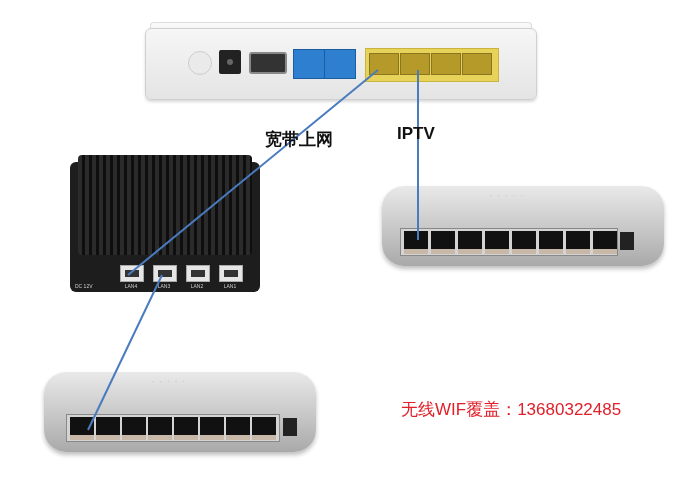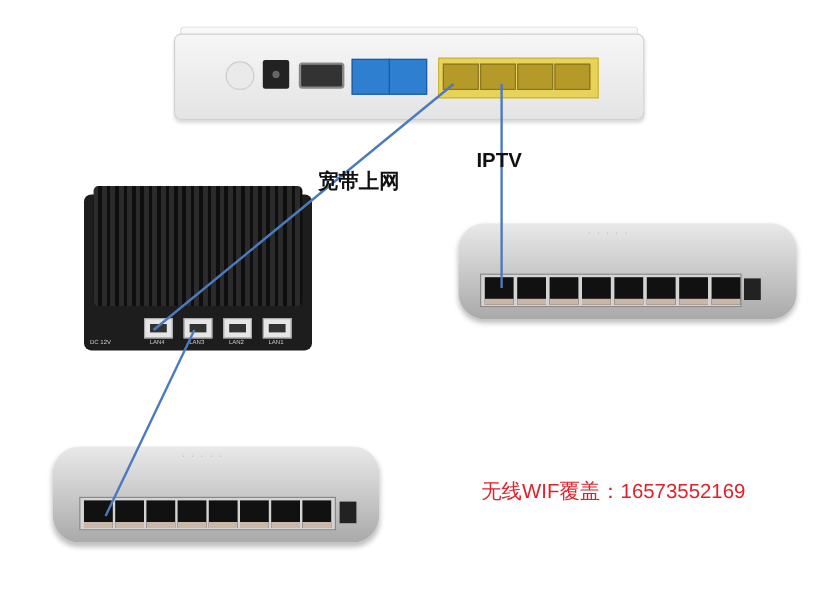--- a/index.html
+++ b/index.html
@@ -89,15 +89,15 @@
     <div class="swport"></div>
 </div>
 <div class="abs swpwr" style="left:283px;top:418px;"></div>
 
 <svg class="lines" width="690" height="492">
   <line x1="378" y1="70" x2="128" y2="275" stroke="#4a7bbf" stroke-width="2"></line>
   <line x1="418" y1="70" x2="418" y2="240" stroke="#4a7bbf" stroke-width="2"></line>
   <line x1="162" y1="275" x2="88" y2="430" stroke="#4a7bbf" stroke-width="2"></line>
 </svg>
 
-<div class="abs lbl" style="left:265px;top:140px;">宽带上网</div>
+<div class="abs lbl" style="left:265px;top:128px;">宽带上网</div>
 <div class="abs lbl" style="left:397px;top:124px;">IPTV</div>
-<div class="abs contact" style="left:401px;top:398px;">无线WIF覆盖：16573552169</div>
+<div class="abs contact" style="left:401px;top:398px;">无线WIF覆盖：13680322485</div>
 
 </body></html>

